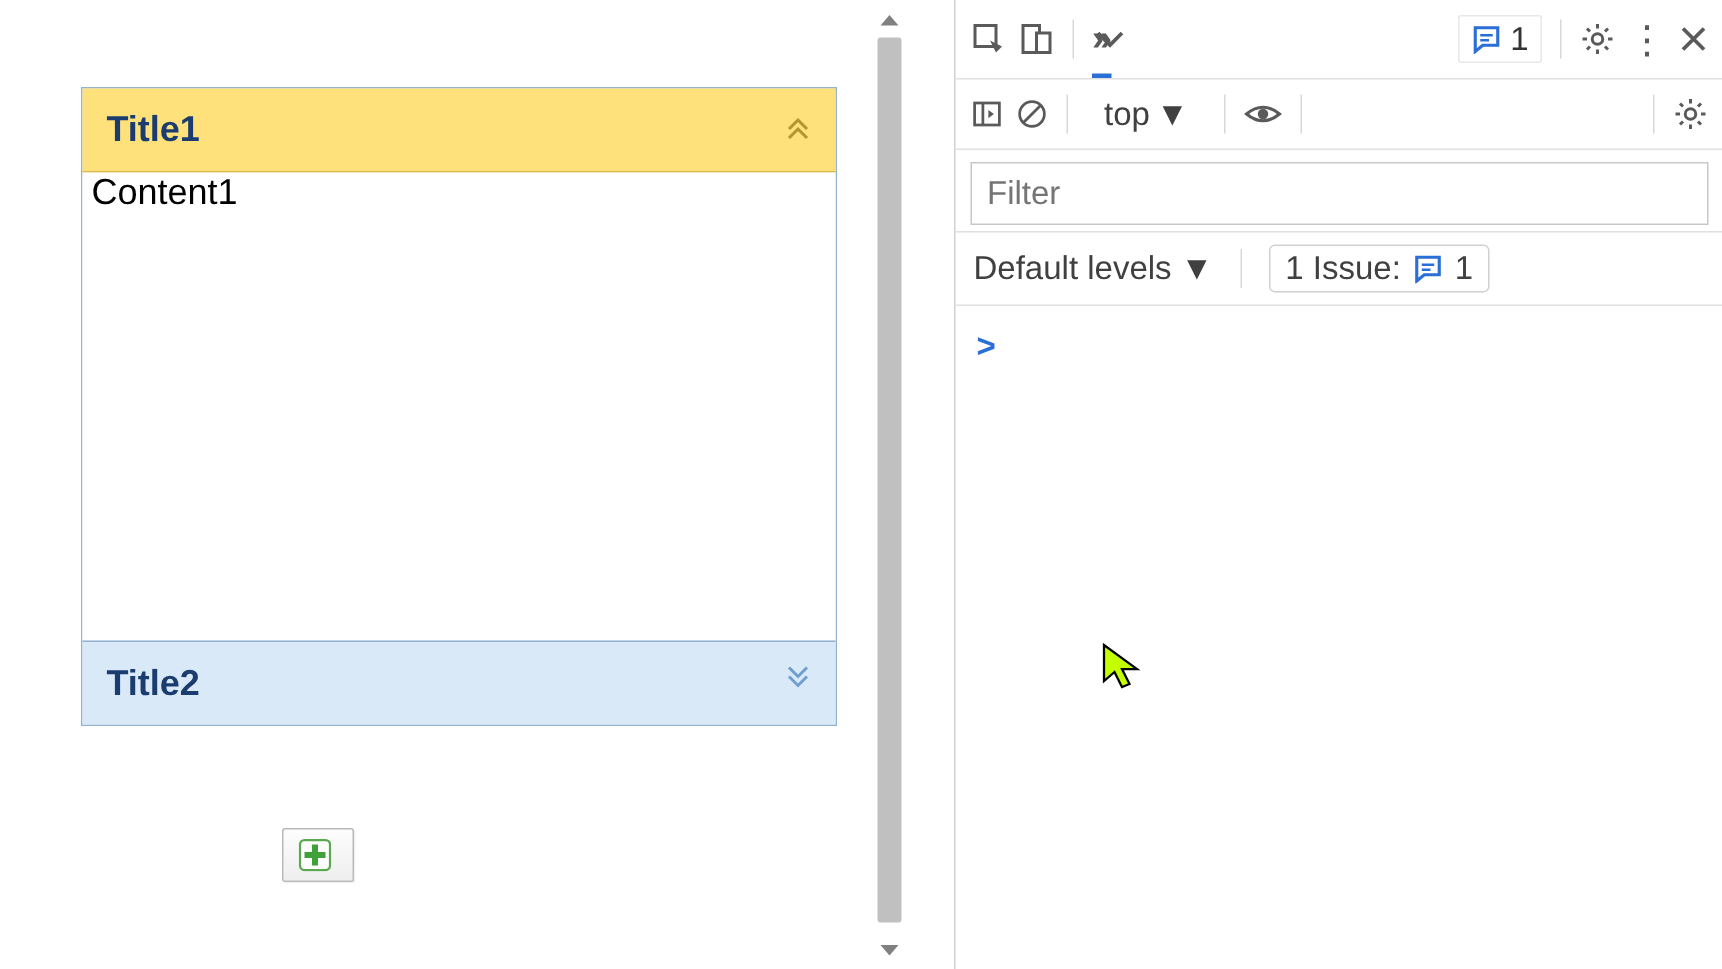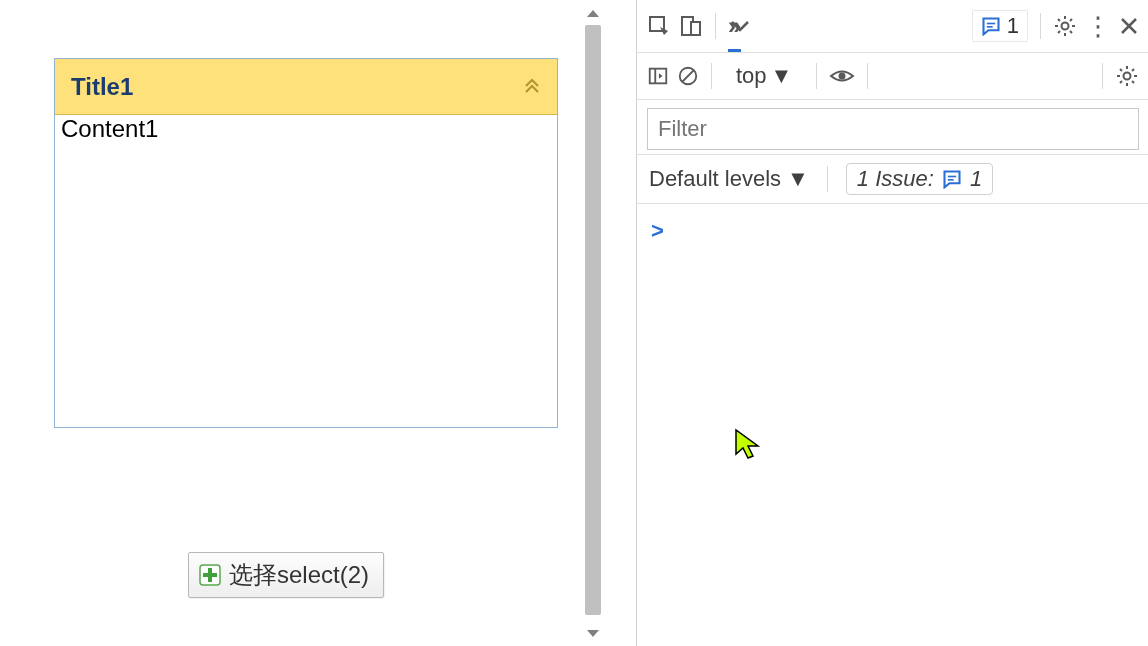--- a/index.html
+++ b/index.html
@@ -31,21 +31,21 @@
 .dt-ico svg{display:block;}
 .dt-sep{width:1px;height:26px;background:#d8d8d8;margin:0 4px;}
 .issue-badge{display:flex;align-items:center;gap:6px;border:1px solid #e8e8e8;border-radius:2px;padding:2px 8px;font-size:22px;color:#333;}
 .issue-badge svg{display:block;}
 .more-dots{font-size:26px;color:#5a5a5a;}
 .ctx{padding:0 12px;font-size:22px;color:#404040;display:flex;align-items:flex-end;gap:4px;cursor:pointer;}
 .filter-wrap{padding:8px 10px 4px 10px;border-bottom:1px solid #e0e0e0;}
 .filter-input{width:100%;box-sizing:border-box;height:42px;border:1px solid #c8c8c8;font-size:22px;padding:0 10px;color:#333;}
 .levels-row{display:flex;align-items:center;height:48px;border-bottom:1px solid #e0e0e0;padding:0 12px;gap:14px;font-size:22px;color:#404040;}
 .lvl{display:flex;align-items:center;gap:6px;cursor:pointer;justify-content:space-between;}
-.issues-box{border:1px solid #d0d0d0;border-radius:4px;padding:2px 10px;display:flex;align-items:center;gap:8px;font-style:italic;}
+.issues-box{border:1px solid #d0d0d0;border-radius:4px;padding:2px 10px;display:flex;align-items:center;gap:8px;}
 .console-area{padding:14px 14px;}
 .prompt{color:#2a6fd6;font-size:22px;font-weight:bold;}
 .cursor{position:absolute;left:734px;top:428px;pointer-events:none;}
 .spacer{flex:1;}
 </style>
 </head>
 <body>
 
 <div class="stage">
   <div class="bg-corner c-bl"></div>
@@ -58,31 +58,39 @@
         <span class="acc-ico">
           <svg width="18" height="18" viewBox="0 0 18 18">
               <path d="M3 11 L9 5 L15 11" fill="none" stroke="#b29430" stroke-width="2"></path>
               <path d="M3 17 L9 11 L15 17" fill="none" stroke="#b29430" stroke-width="2"></path>
             </svg>
         </span>
       </div>
       <div class="acc-body">
         <span>Content1</span>
       </div>
+      <div class="acc-head closed">
+        <span>Title2</span>
+        <span class="acc-ico">
+          <svg width="18" height="18" viewBox="0 0 18 18">
+              <path d="M3 1 L9 7 L15 1" fill="none" stroke="#6f9fd0" stroke-width="2"></path>
+              <path d="M3 7 L9 13 L15 7" fill="none" stroke="#6f9fd0" stroke-width="2"></path>
+            </svg>
+        </span>
+      </div>
     </div>
 
     <div class="select-popup">
       <span class="plus-ico">
         <svg width="22" height="22" viewBox="0 0 22 22">
             <rect x="1" y="1" width="20" height="20" rx="3" fill="#fff" stroke="#5aa84f" stroke-width="1.5"></rect>
             <rect x="9" y="4" width="4" height="14" fill="#3fa13a"></rect>
             <rect x="4" y="9" width="14" height="4" fill="#3fa13a"></rect>
           </svg>
       </span>
-      <span>选择select(2)</span>
     </div>
 
     <div class="left-scroll">
       <div class="scroll-arrow">
         <svg width="14" height="10" viewBox="0 0 14 10">
             <path d="M1 9 L7 2 L13 9 Z" fill="#808080"></path>
           </svg>
       </div>
       <div class="scroll-track">
         <div class="scroll-thumb"></div>

